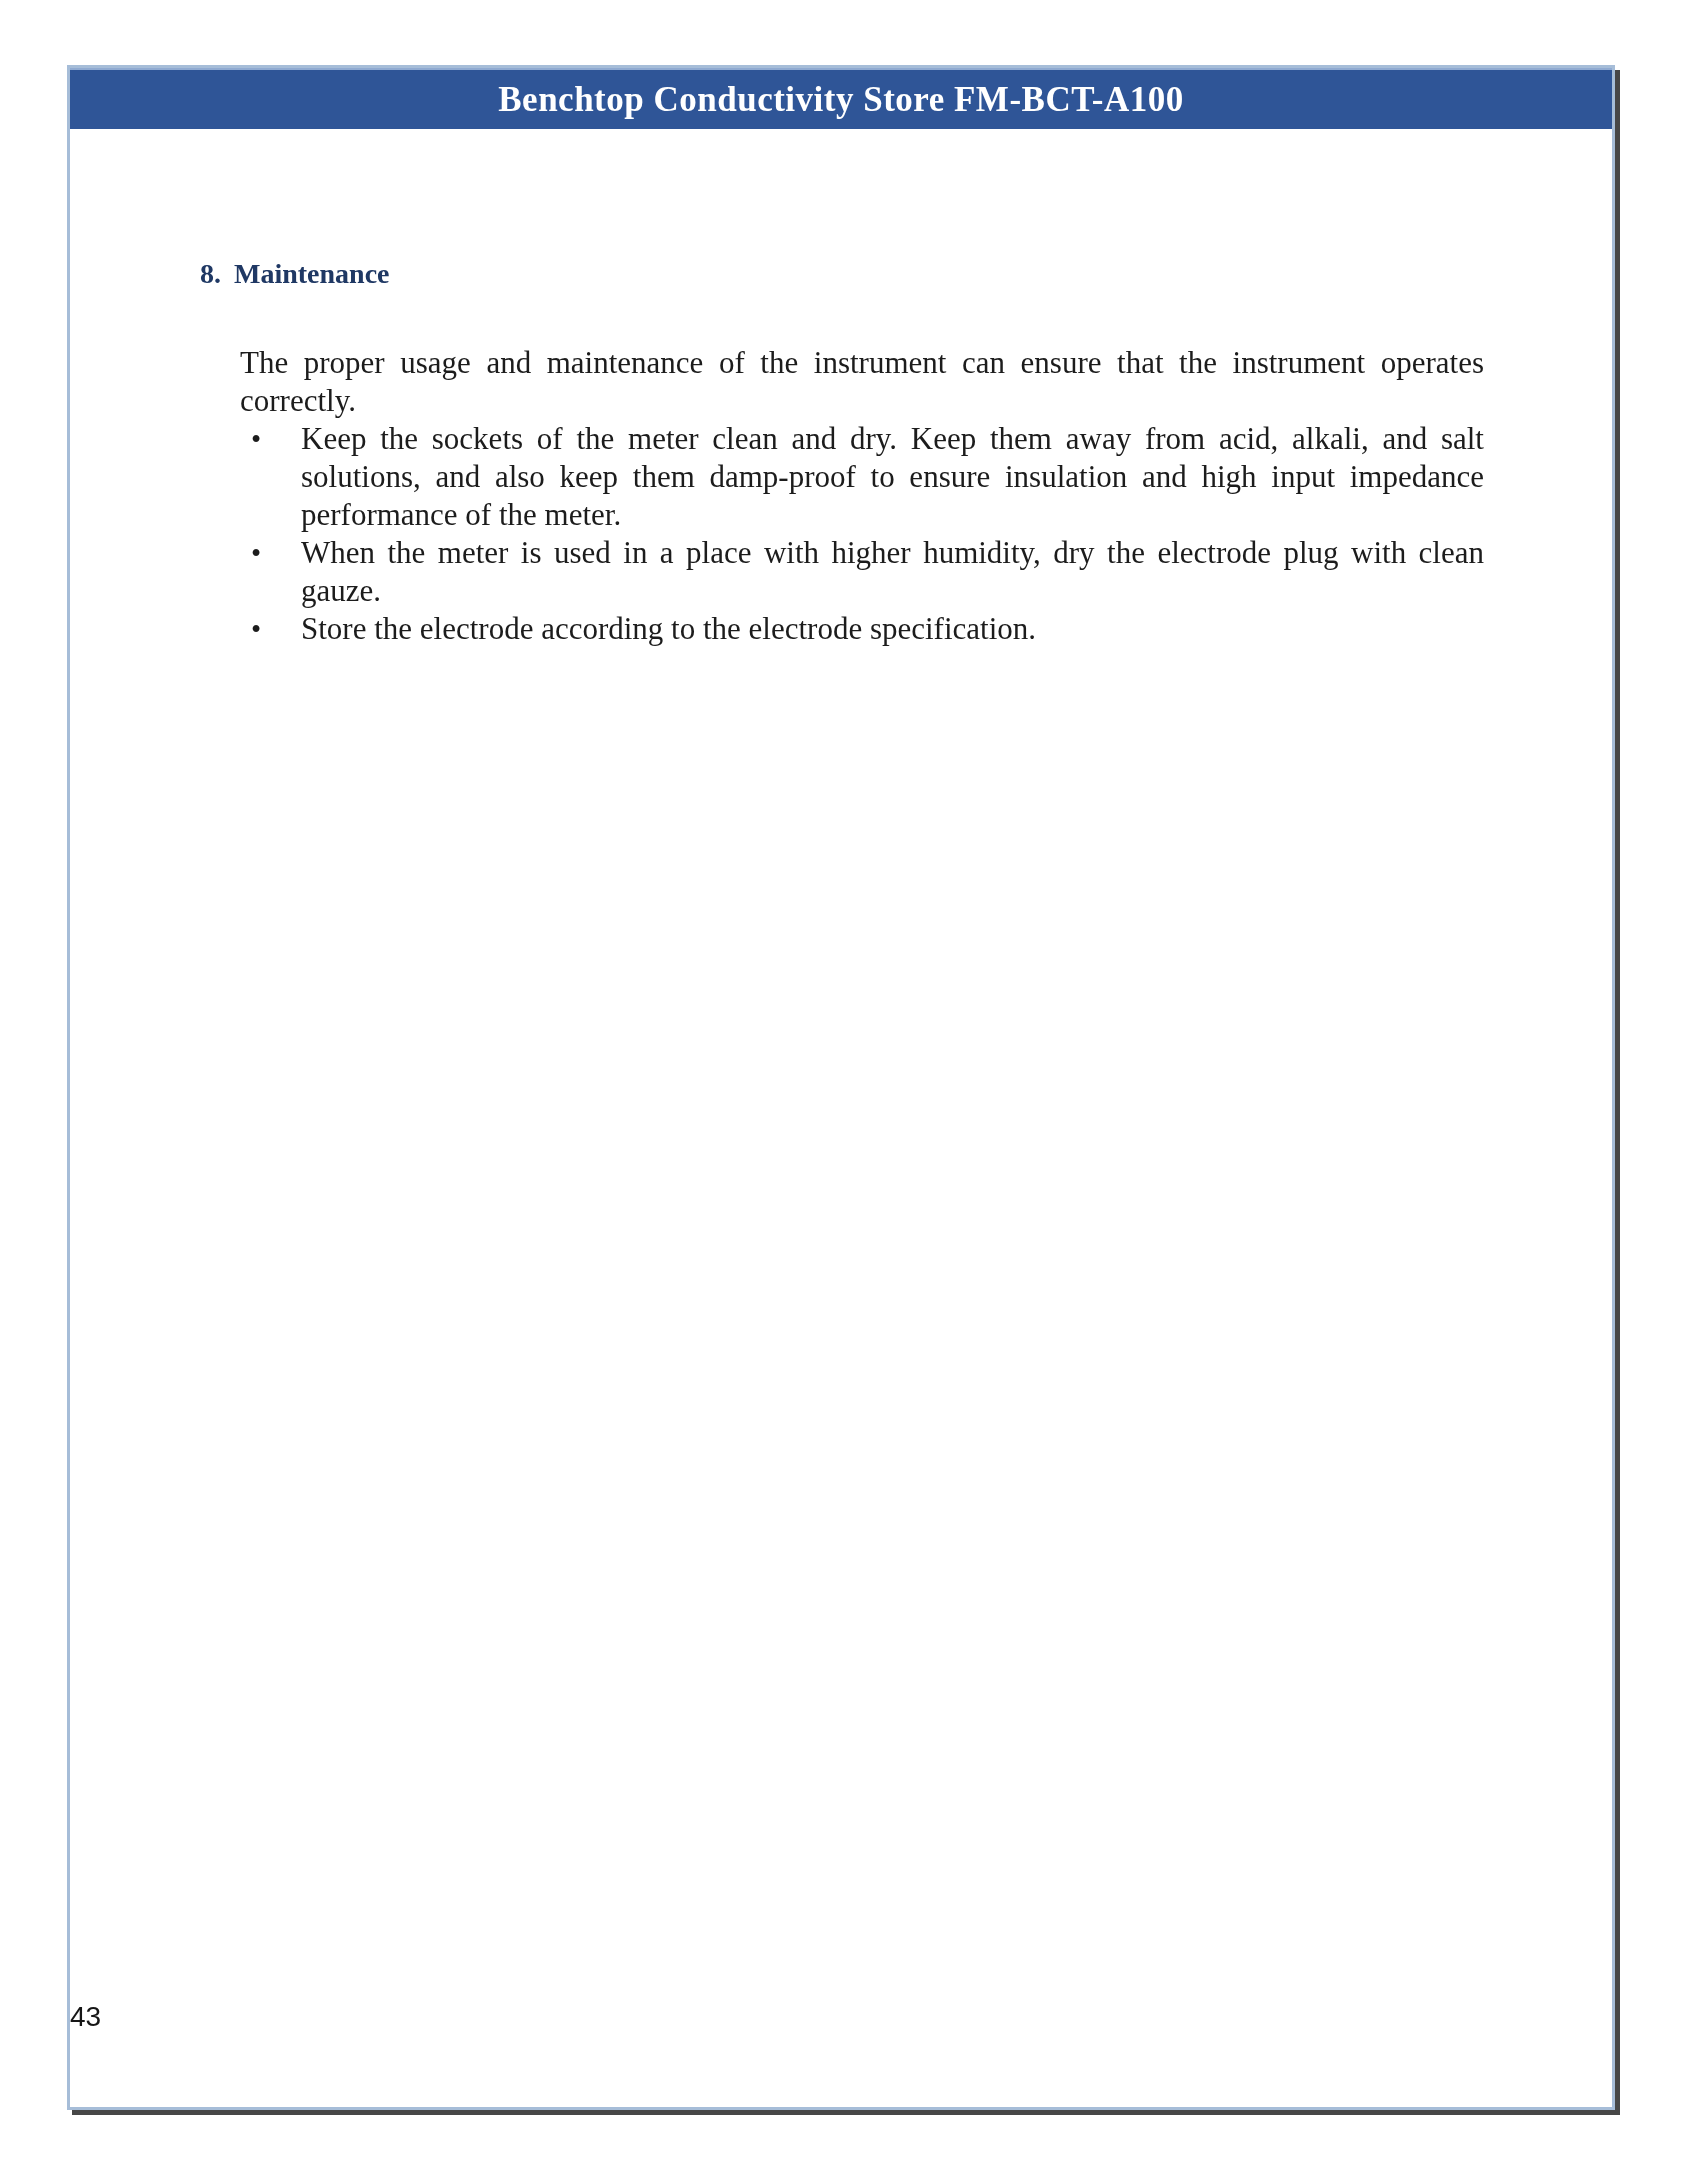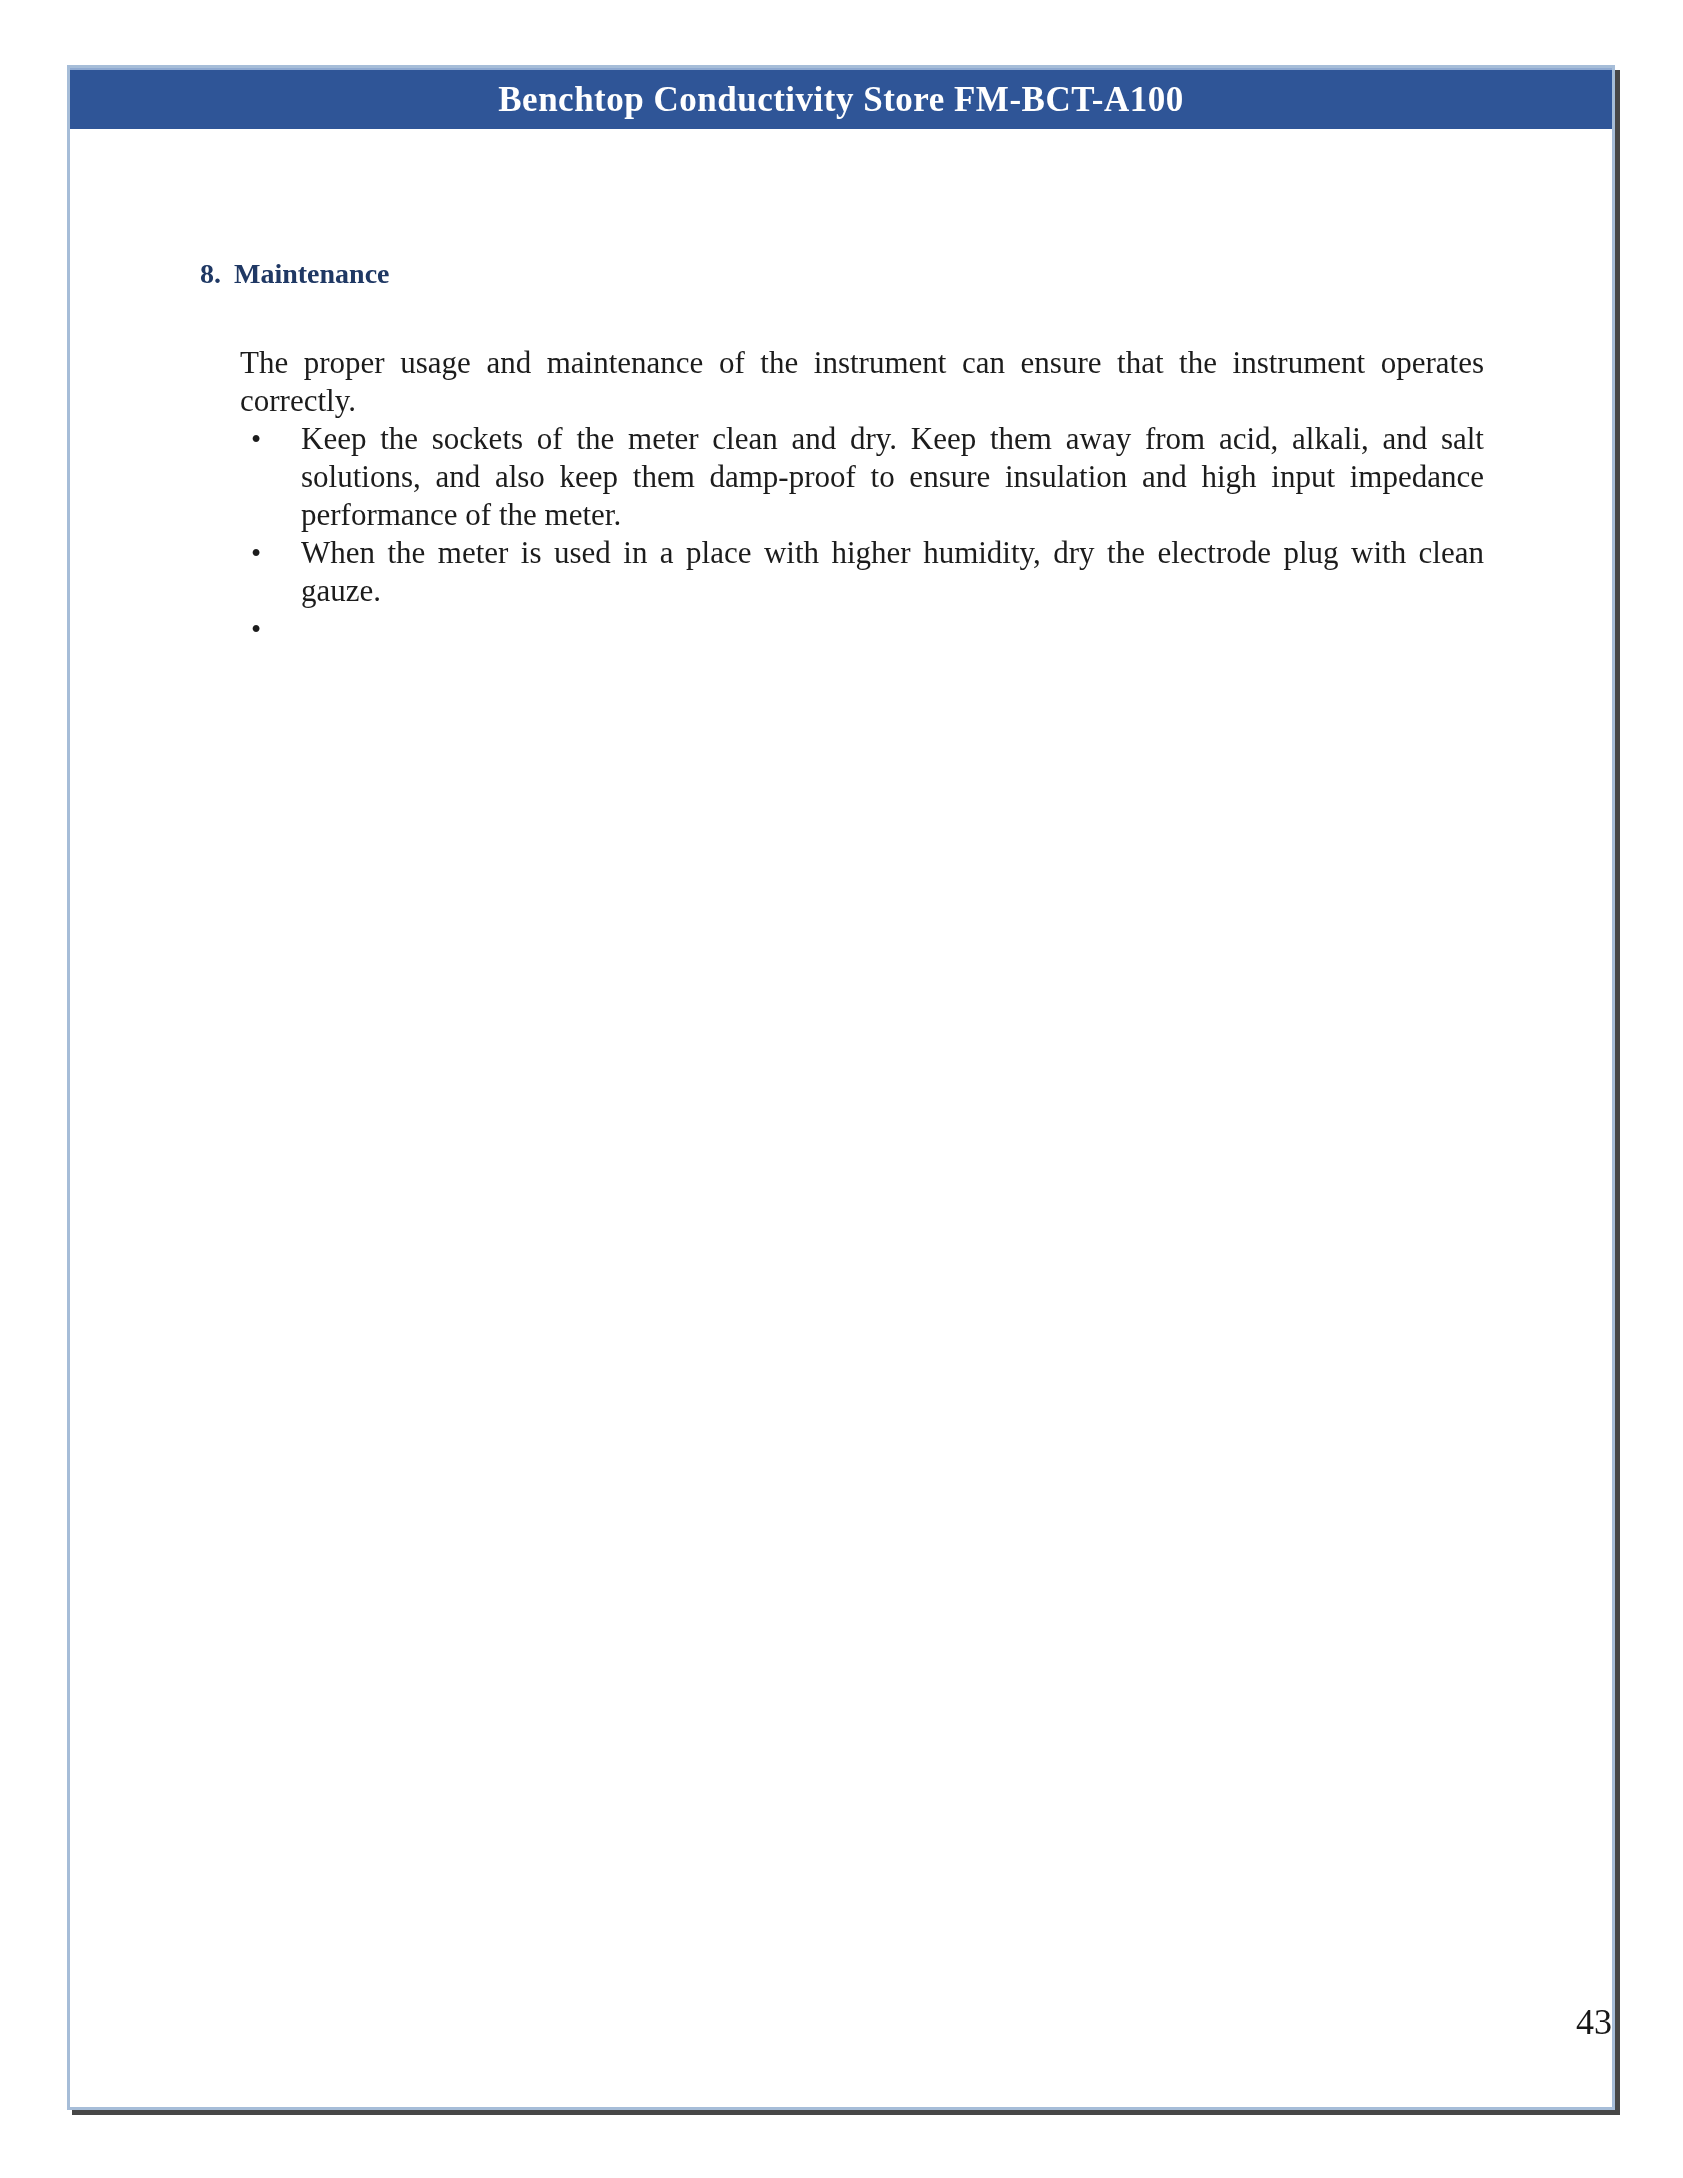--- a/index.html
+++ b/index.html
@@ -97,23 +97,23 @@
     top: 0;
     font-size: 29px;
   }
 
   
   .page-number {
     position: absolute;
     left: 0;
     top: 1933px;
     width: 100%;
-    text-align: right;
-    font-family: Liberation Serif, serif;
-    font-size: 36px;
+    text-align: left;
+    font-family: Liberation Sans, sans-serif;
+    font-size: 28px;
     color: #161616;
   }
 </style>
 </head>
 <body>
 
 <div class="page-frame">
 
   <div class="header-bar">
     <span class="header-title">Benchtop Conductivity Store FM-BCT-A100</span>
@@ -130,20 +130,21 @@
       <li>
         <span class="bullet-marker">•</span>
         <span>Keep the sockets of the meter clean and dry. Keep them away from acid, alkali, and salt solutions, and also keep them damp-proof to ensure insulation and high input impedance performance of the meter.</span>
       </li>
       <li>
         <span class="bullet-marker">•</span>
         <span>When the meter is used in a place with higher humidity, dry the electrode plug with clean gauze.</span>
       </li>
       <li>
         <span class="bullet-marker">•</span>
+        <span>Store the electrode according to the electrode specification.</span>
       </li>
     </ul>
   </div>
 
   <div class="page-number">43</div>
 
 </div>
 
 
 </body></html>

